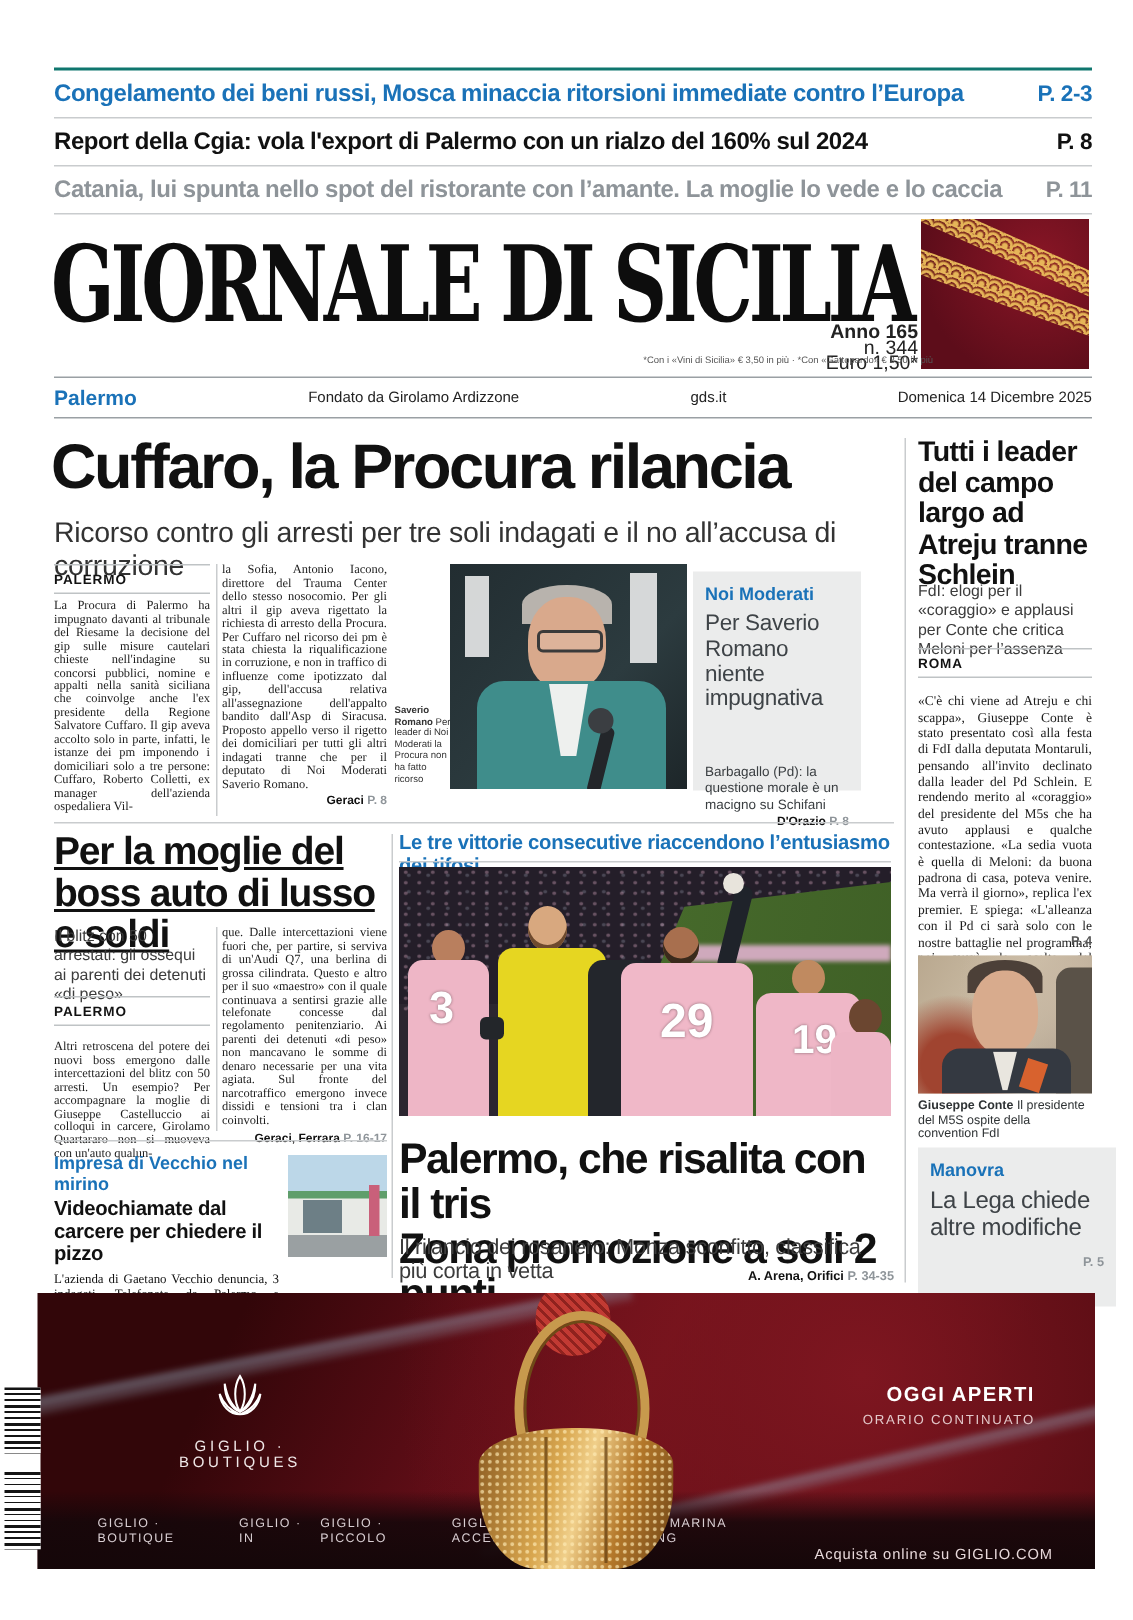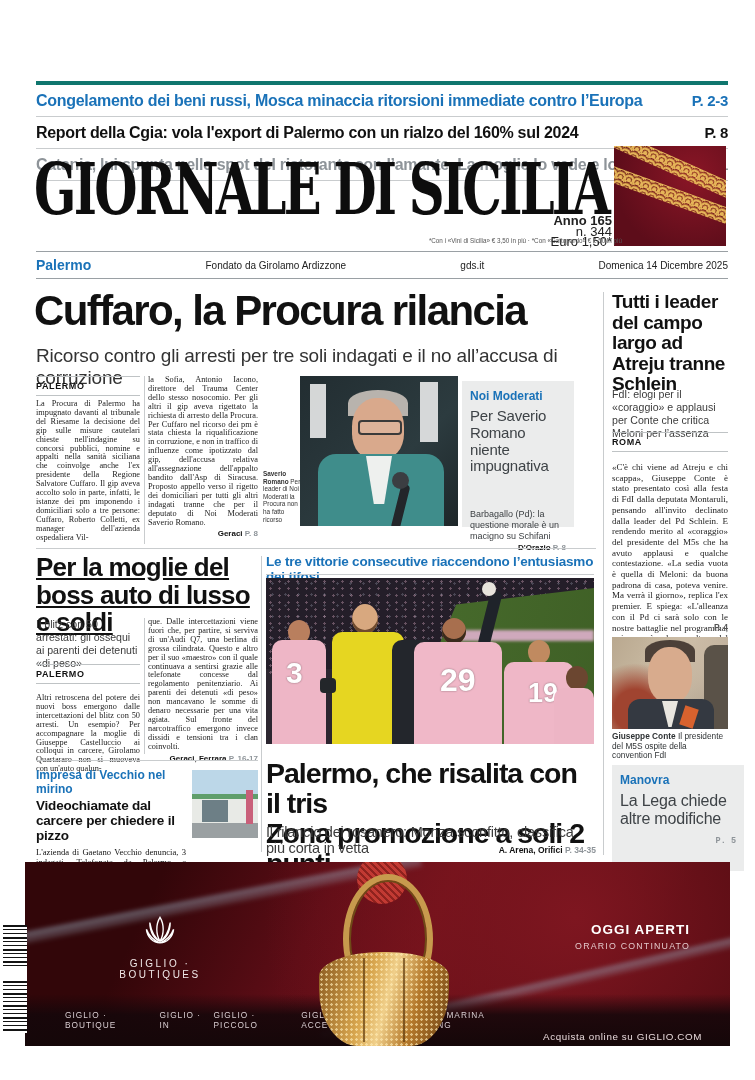--- a/index.html
+++ b/index.html
@@ -6,21 +6,21 @@
   .page{position:relative;width:755px;height:1080px;background:#fff;overflow:hidden;
         font-family:"Liberation Sans",sans-serif;color:#111;}
   .abs{position:absolute;}
   .jst{text-align:justify;}
   .blue{color:#1a72b8;}
   .gray{color:#8e9499;}
   .rule{position:absolute;background:#c9ccce;height:1px;}
   .vrule{position:absolute;background:#c9ccce;width:1px;}
 
   
-  .teasers{left:36px;top:45px;width:692px;border-top:4px solid #0f766e;margin-top:36px;}
+  .teasers{left:36px;top:45px;width:692px;border-top:2px solid #0f766e;}
   .teaser{display:flex;justify-content:space-between;align-items:baseline;
           padding:7px 0 6px 0;border-bottom:1px solid #c9ccce;font-weight:bold;font-size:16px;letter-spacing:-0.3px;}
   .teaser .pg{font-size:15px;}
 
   
   .masthead{left:34px;top:148px;width:580px;height:72px;}
   .masthead h1{margin:0;font-family:"DejaVu Serif",serif;font-weight:bold;font-size:54px;
     letter-spacing:-3px;white-space:nowrap;transform:scale(0.92,1.3);transform-origin:top left;color:#0d0d0d;}
   .giglio-top{left:614px;top:146px;width:112px;height:100px;background:
       radial-gradient(circle at 70% 30%, #8a1626, #5d0d1a 75%);overflow:hidden;}
@@ -66,21 +66,21 @@
   
   .gbox{background:#ebecec;padding:8px 8px;}
   .gbox .kick{font-weight:bold;font-size:12px;color:#1a72b8;margin-bottom:5px;}
   .gbox .hl{font-size:15px;line-height:1.12;color:#3e4347;letter-spacing:-0.2px;}
   .gbox .txt{font-size:9px;line-height:11px;color:#3a3e41;}
   .gbox .by{font-size:8px;text-align:right;margin-top:1px;}
   .nm-box{left:462px;top:381px;width:96px;height:130px;}
   .nm-box .txt{margin-top:34px;}
   .man-box{left:612px;top:765px;width:116px;height:90px;}
   .man-box .hl{font-size:16px;}
-  .man-box .pg{font-size:8.5px;color:#8e9499;font-weight:bold;text-align:right;margin-top:8px;font-family:Liberation Mono, monospace;}
+  .man-box .pg{font-size:8.5px;color:#8e9499;font-weight:bold;text-align:right;margin-top:8px;}
 
   
   .rail-hl{left:612px;top:292px;width:118px;font-size:19px;font-weight:bold;line-height:1.08;letter-spacing:-0.4px;}
   .rail-sf{left:612px;top:388px;width:118px;font-size:10.6px;line-height:13px;color:#3c3c3c;}
   .rail-dl{left:612px;top:432px;width:116px;}
   .rail-body{left:612px;top:462px;width:116px;font-size:9px;line-height:10.7px;}
   .rail-pg{left:612px;top:622px;width:116px;text-align:right;font-size:8.5px;font-weight:bold;color:#555;}
   .conte{left:612px;top:637px;width:116px;height:92px;background:
      radial-gradient(circle at 20% 80%, #a04430 0 18%, transparent 40%),
      radial-gradient(circle at 85% 25%, #c9b9a4, transparent 60%),

